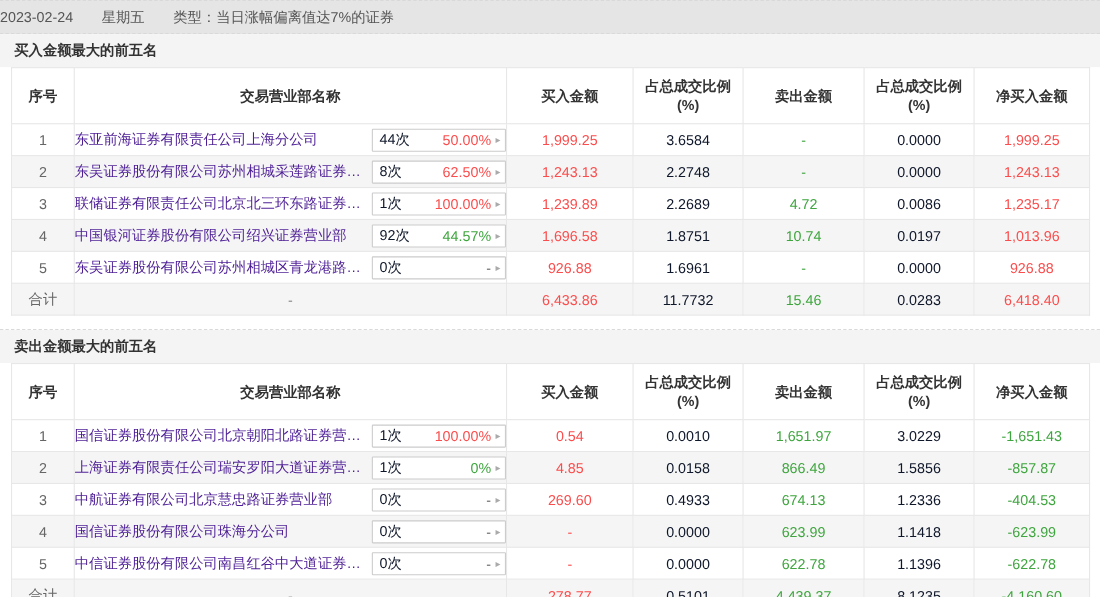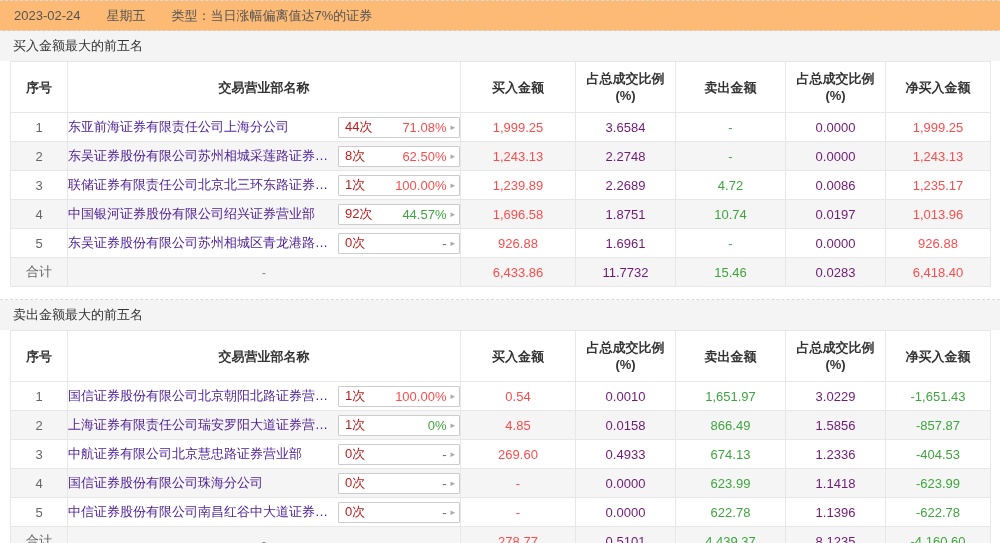--- a/index.html
+++ b/index.html
@@ -3,29 +3,29 @@
 <meta charset="utf-8">
 <style>
   :root{ --red:#fb4d4d; --green:#3fa63f; --gray:#666; }
   html,body{margin:0;padding:0;}
   body{
     width:1000px;height:543px;overflow:hidden;background:#fff;
     font-family:"Liberation Sans","DejaVu Sans",sans-serif;
     font-size:13px;color:#333;
   }
   .topbar{
-    height:29px;line-height:29px;padding-left:14px;color:#555;
+    height:29px;line-height:29px;color:#555;
     border-top:1px dashed #d9d9d9;border-bottom:1px dashed #d9d9d9;
-    background:#fdba74;white-space:nowrap;
+    background:#e5e5e5;white-space:nowrap;
   }
   .topbar span{margin-right:26px;}
   .topbar .type-label{margin-right:0;}
   .section-title{
     height:30px;line-height:30px;background:#f4f4f4;
-    padding-left:13px;font-weight:normal;color:#333;
+    padding-left:13px;font-weight:bold;color:#333;
   }
   table.lhb{
     border-collapse:collapse;table-layout:fixed;
     width:980px;margin:0 10px;background:#fff;
   }
   table.lhb th,table.lhb td{
     border:1px solid #e7e7e7;height:28px;padding:0;
     font-size:13px;overflow:hidden;white-space:nowrap;
   }
   table.lhb th{
@@ -35,25 +35,25 @@
   tr.alt td{background:#f5f5f5;}
   td.seq{text-align:center;color:#666;}
   td.name-cell{padding:0 2px 0 8px;}
   .name-flex{display:flex;align-items:center;justify-content:space-between;height:28px;}
   .branch-name{color:#4c1d95;overflow:hidden;text-overflow:ellipsis;white-space:nowrap;flex:1 1 auto;min-width:0;}
   .badge{
     flex:0 0 auto;width:110px;height:19px;margin-left:6px;
     border:1px solid #ccc;background:#fff;border-radius:1px;
     display:flex;align-items:center;padding:0 4px 0 6px;cursor:pointer;
   }
-  .badge .count{color:#b91c1c;text-align:right;}
+  .badge .count{color:#0f172a;text-align:right;}
   .badge .pct{margin-left:auto;margin-right:4px;}
   .badge .arrow{color:#aaa;font-size:9px;line-height:1;}
   td.num{text-align:center;padding-right:8px;}
-  td.pct{text-align:center;color:#701a75;}
+  td.pct{text-align:center;color:#0f172a;}
   td.name-total{text-align:center;color:#888;}
   .c-red{color:var(--red);}
   .c-green{color:var(--green);}
   .c-gray{color:#666;}
   .divider{border-top:1px dashed #d9d9d9;height:0;margin-top:12px;}
 </style>
 </head>
 <body>
 
 <div class="topbar">
@@ -84,21 +84,21 @@
         </tr>
       </thead>
       <tbody>
         <tr>
           <td class="seq">1</td>
           <td class="name-cell">
             <div class="name-flex">
               <span class="branch-name">东亚前海证券有限责任公司上海分公司</span>
               <div class="badge">
                 <span class="count">44次</span>
-                <span class="pct c-red">71.08%</span>
+                <span class="pct c-red">50.00%</span>
                 <span class="arrow">▸</span>
               </div>
             </div>
           </td>
           <td class="num c-red">1,999.25</td>
           <td class="pct c-gray">3.6584</td>
           <td class="num c-green">-</td>
           <td class="pct c-gray">0.0000</td>
           <td class="num c-red">1,999.25</td>
         </tr>

